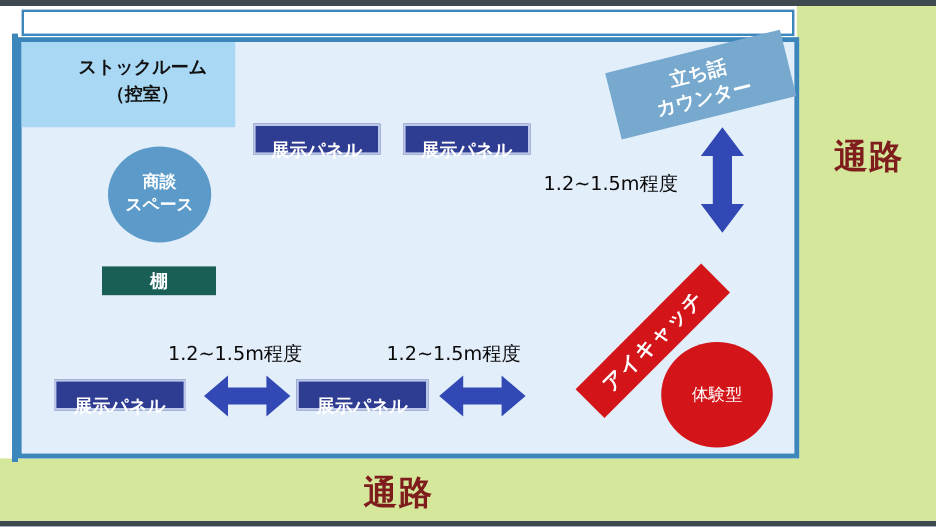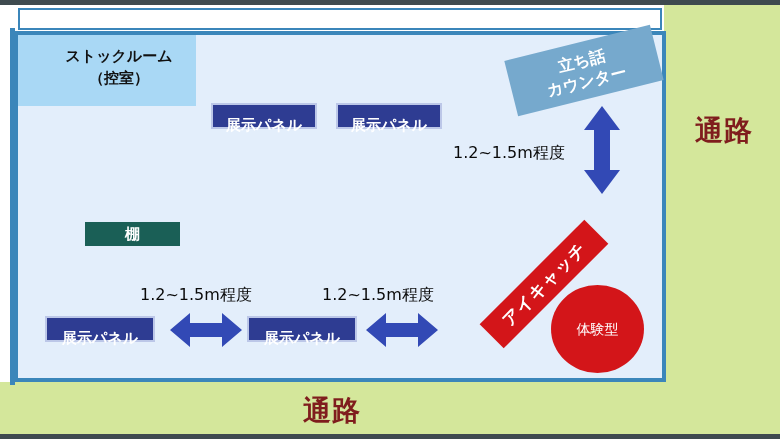--- a/index.html
+++ b/index.html
@@ -286,20 +286,24 @@
 
   <div class="white-strip"></div>
 
   <div class="booth"></div>
   <div class="booth-left-wall"></div>
 
   <div class="stockroom"></div>
   <div class="stockroom-text">ストックルーム
 （控室）</div>
 
+  <div class="meeting-ellipse">
+    <span>商談</span>
+    <span>スペース</span>
+  </div>
 
   <div class="shelf">
     <span>棚</span>
   </div>
 
   <div class="panel panel-top-1">
     <span>展示パネル</span>
   </div>
   <div class="panel panel-top-2">
     <span>展示パネル</span>

